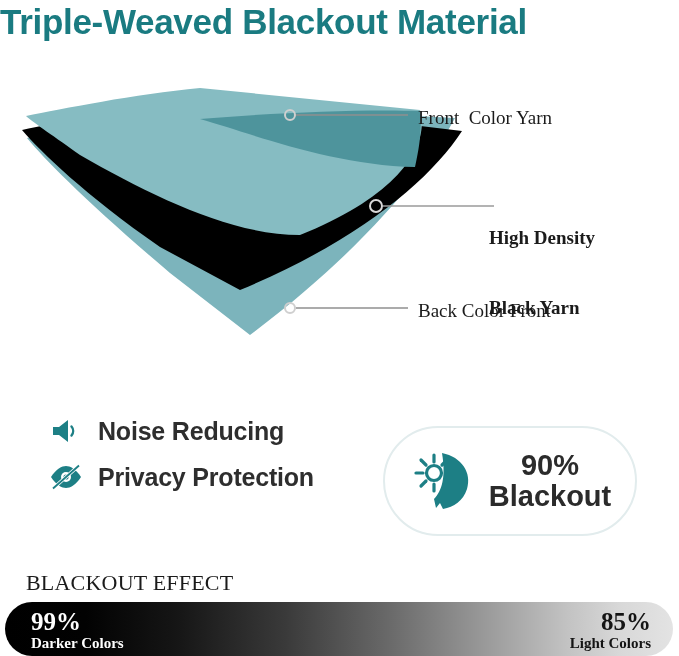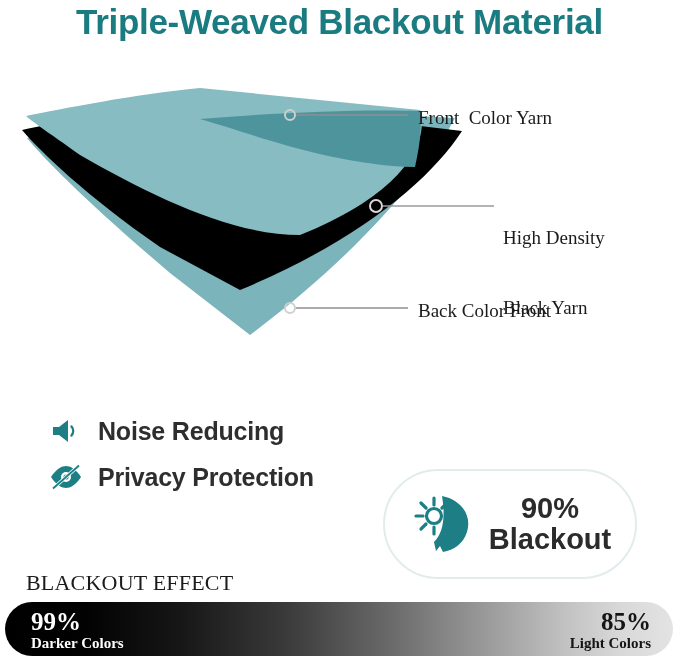--- a/index.html
+++ b/index.html
@@ -15,21 +15,21 @@
     font-family: "Liberation Sans", sans-serif;
     -webkit-font-smoothing: antialiased;
   }
 
   
   #title {
     position: absolute;
     left: 0;
     top: 2px;
     width: 679px;
-    text-align: center;
+    text-align: left;
     font-family: "Liberation Sans", sans-serif;
     font-weight: bold;
     font-size: 35px;
     letter-spacing: -0.3px;
     color: #1a7b81;
     white-space: nowrap;
   }
 
   
   #diagram {
@@ -43,21 +43,21 @@
 
   .callout-label {
     position: absolute;
     font-family: "Liberation Serif", serif;
     font-size: 19px;
     color: #1b1b1b;
     line-height: 1.22;
     white-space: pre;
   }
   #label-front { left: 418px; top: 106px; }
-  #label-black { left: 503px; top: 180px; }
+  #label-black { left: 489px; top: 180px; font-weight: bold; }
   #label-back  { left: 418px; top: 299px; }
 
   
   #features {
     position: absolute;
     left: 46px;
     top: 408px;
     width: 320px;
   }
   .feature-row {
@@ -90,21 +90,20 @@
     top: 426px;
     width: 254px;
     height: 110px;
     border: 2px solid #e2eced;
     border-radius: 56px;
     background: #ffffff;
     display: flex;
     align-items: center;
     justify-content: center;
     box-sizing: border-box;
-    margin-top: 43px;
   }
   #badge-icon {
     width: 74px;
     height: 74px;
     flex: 0 0 74px;
     margin-right: 6px;
     display: flex;
     align-items: center;
     justify-content: center;
   }

